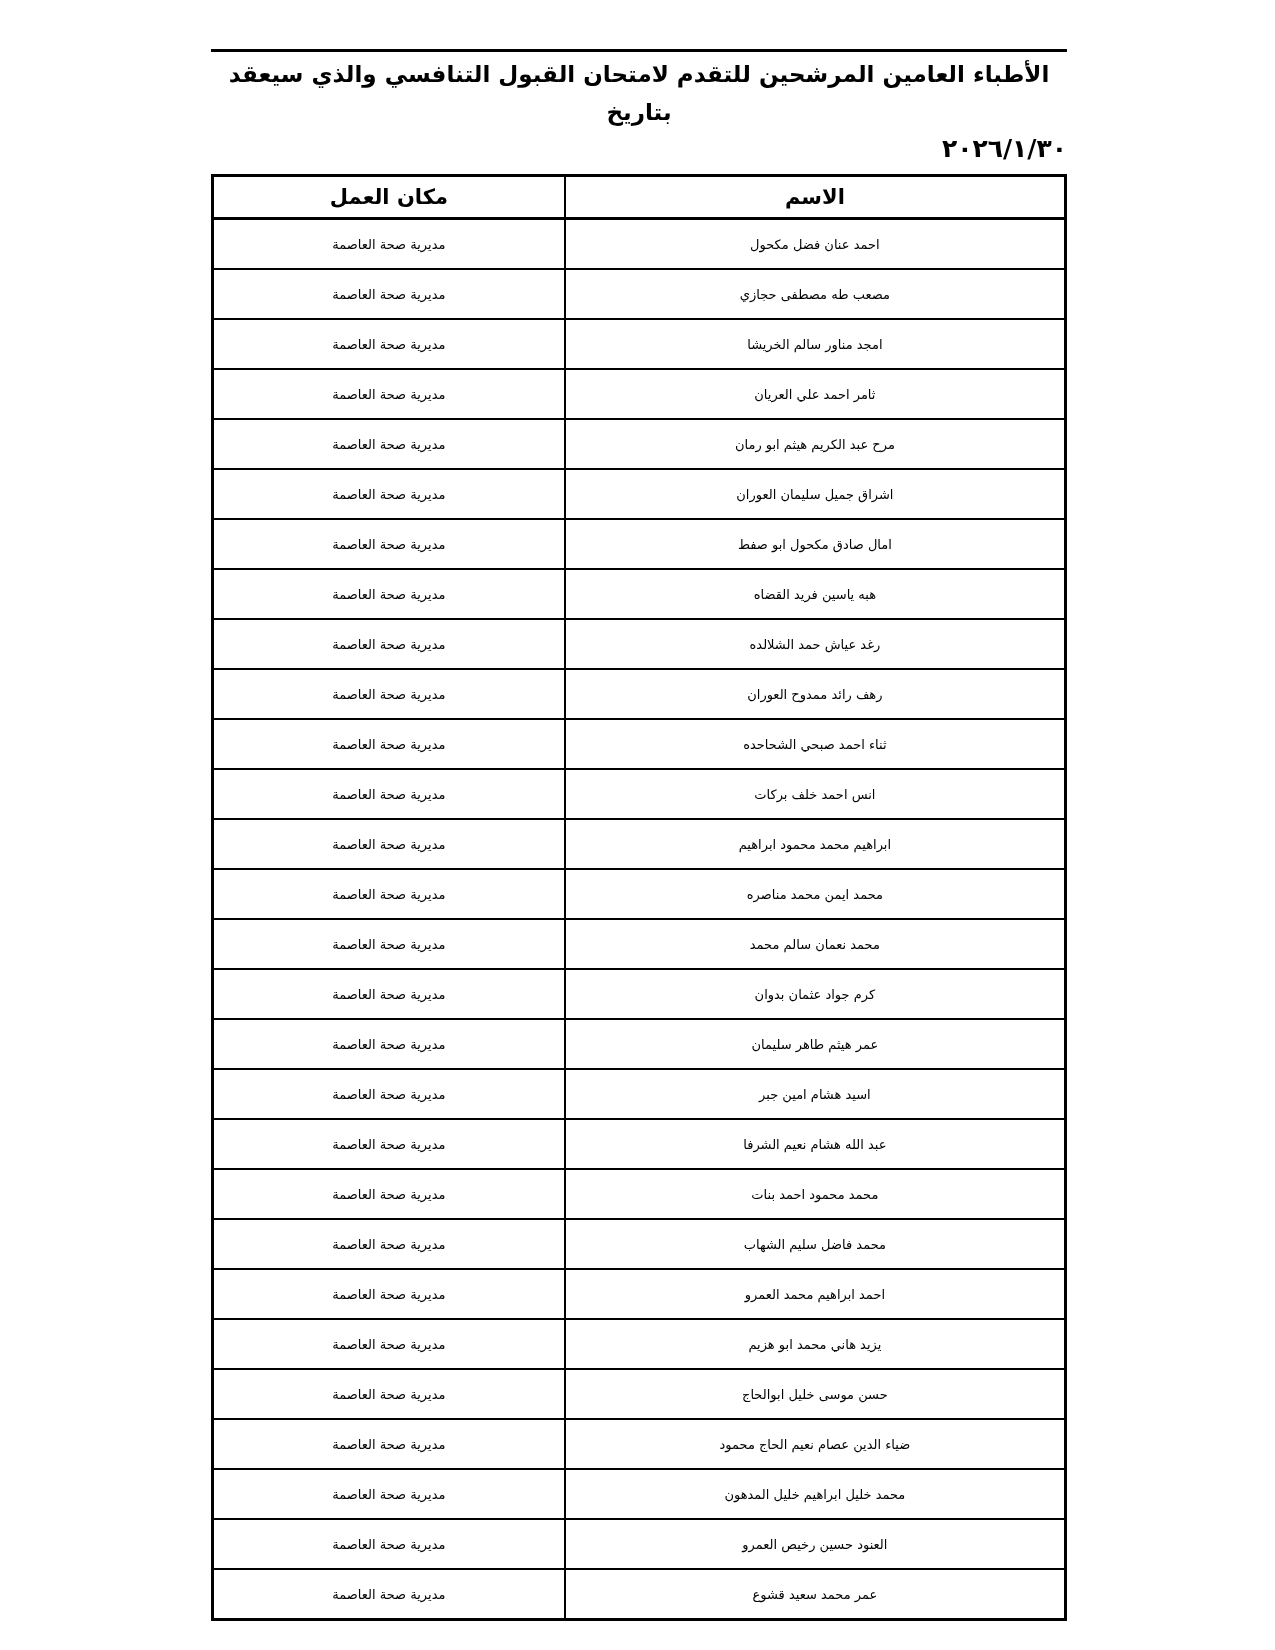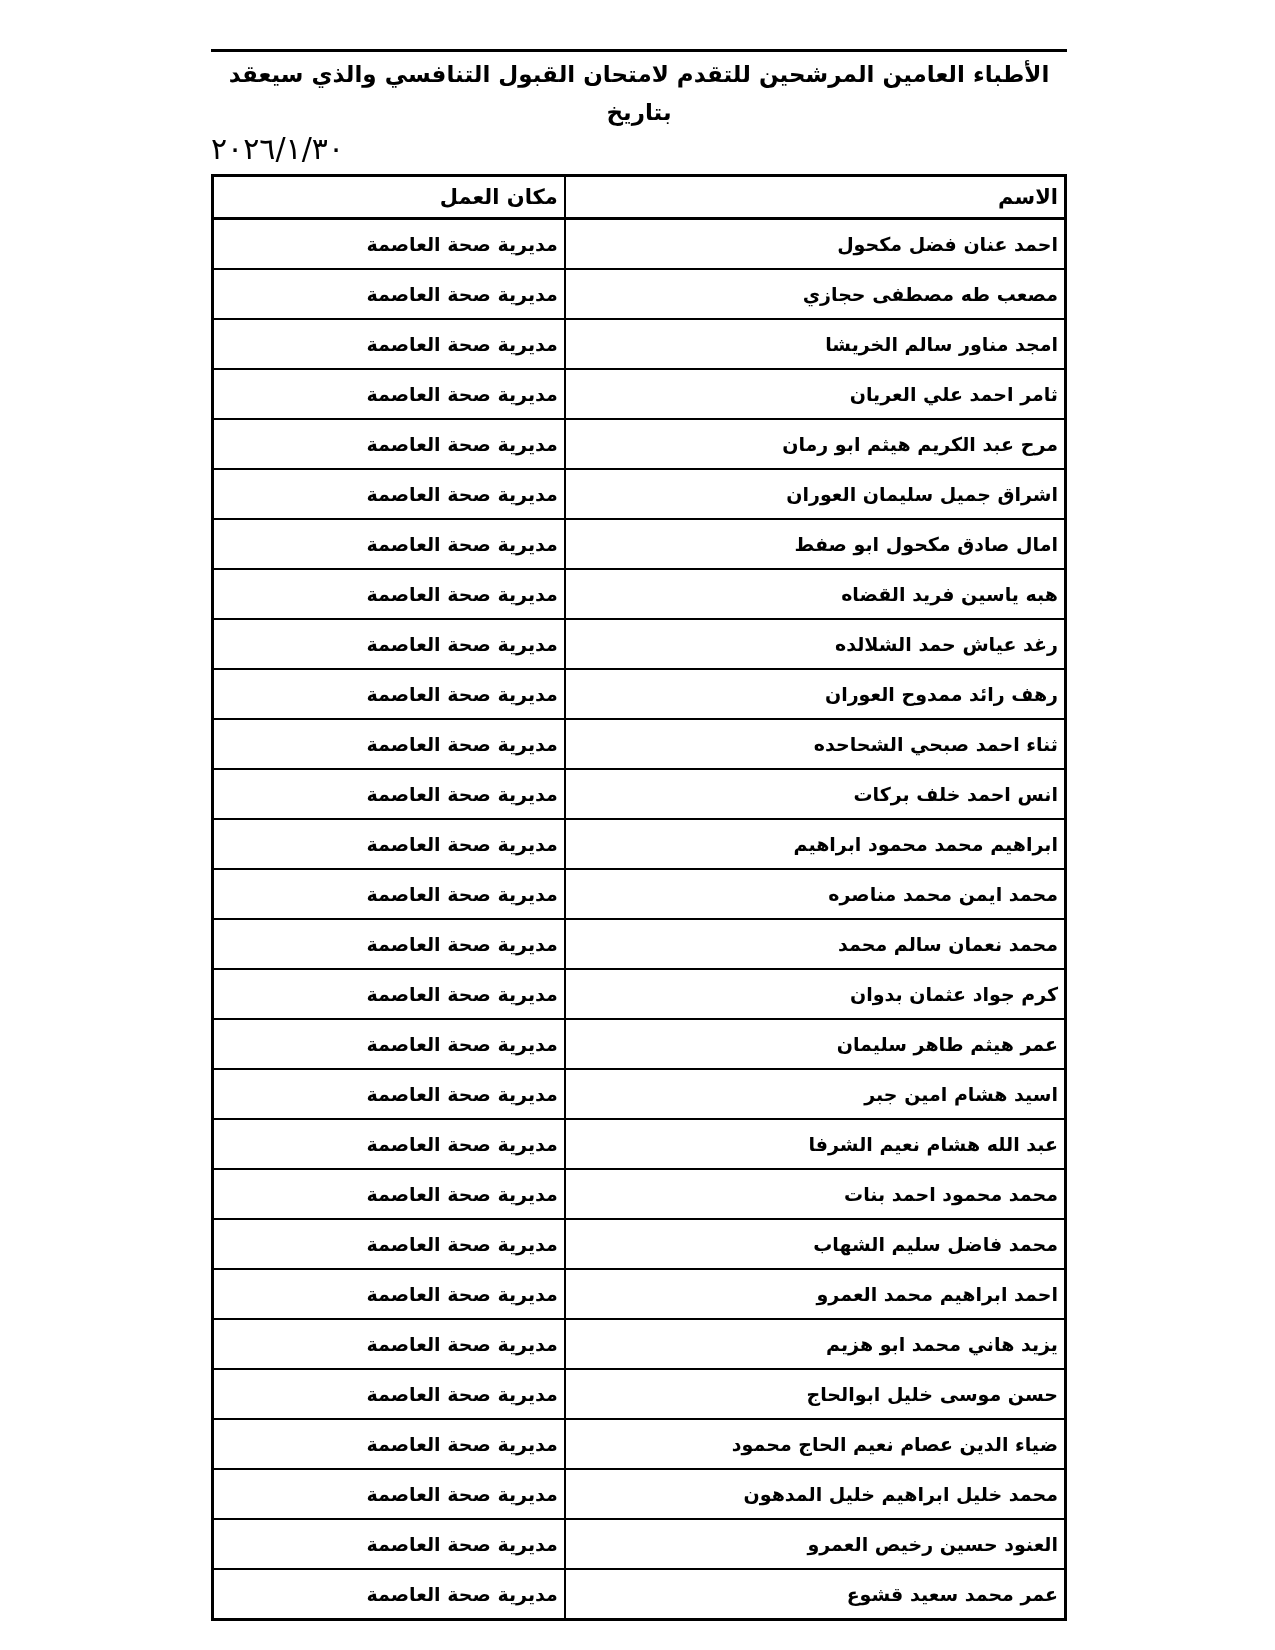--- a/index.html
+++ b/index.html
@@ -26,52 +26,52 @@
     border-top: 3px solid #000;
     direction: rtl;
     text-align: center;
     font-weight: bold;
     font-size: 23px;
     line-height: 38px;
     padding-top: 3px;
   }
   .title-date {
     direction: rtl;
-    text-align: left;
-    font-weight: normal;
-    font-size: 30px;
+    text-align: right;
+    font-weight: bold;
+    font-size: 25px;
     line-height: 36px;
   }
   table.candidates {
     direction: rtl;
     border-collapse: collapse;
     table-layout: fixed;
     width: 856px;
     margin-top: 7px;
     border: 3px solid #000;
   }
   table.candidates th,
   table.candidates td {
     border: 2px solid #000;
-    text-align: right;
+    text-align: center;
     vertical-align: middle;
     padding: 0 6px;
     overflow: hidden;
     white-space: nowrap;
   }
   table.candidates th {
     height: 40px;
     font-size: 21px;
     font-weight: bold;
     border-bottom: 3px solid #000;
   }
   table.candidates td {
     height: 48px;
-    font-size: 19px;
-    font-weight: bold;
+    font-size: 13px;
+    font-weight: normal;
   }
   .col-name  { width: 59%; }
   .col-work  { width: 41%; }
 </style>
 </head>
 <body>
 
 <div class="page">
   <div class="content">
 

